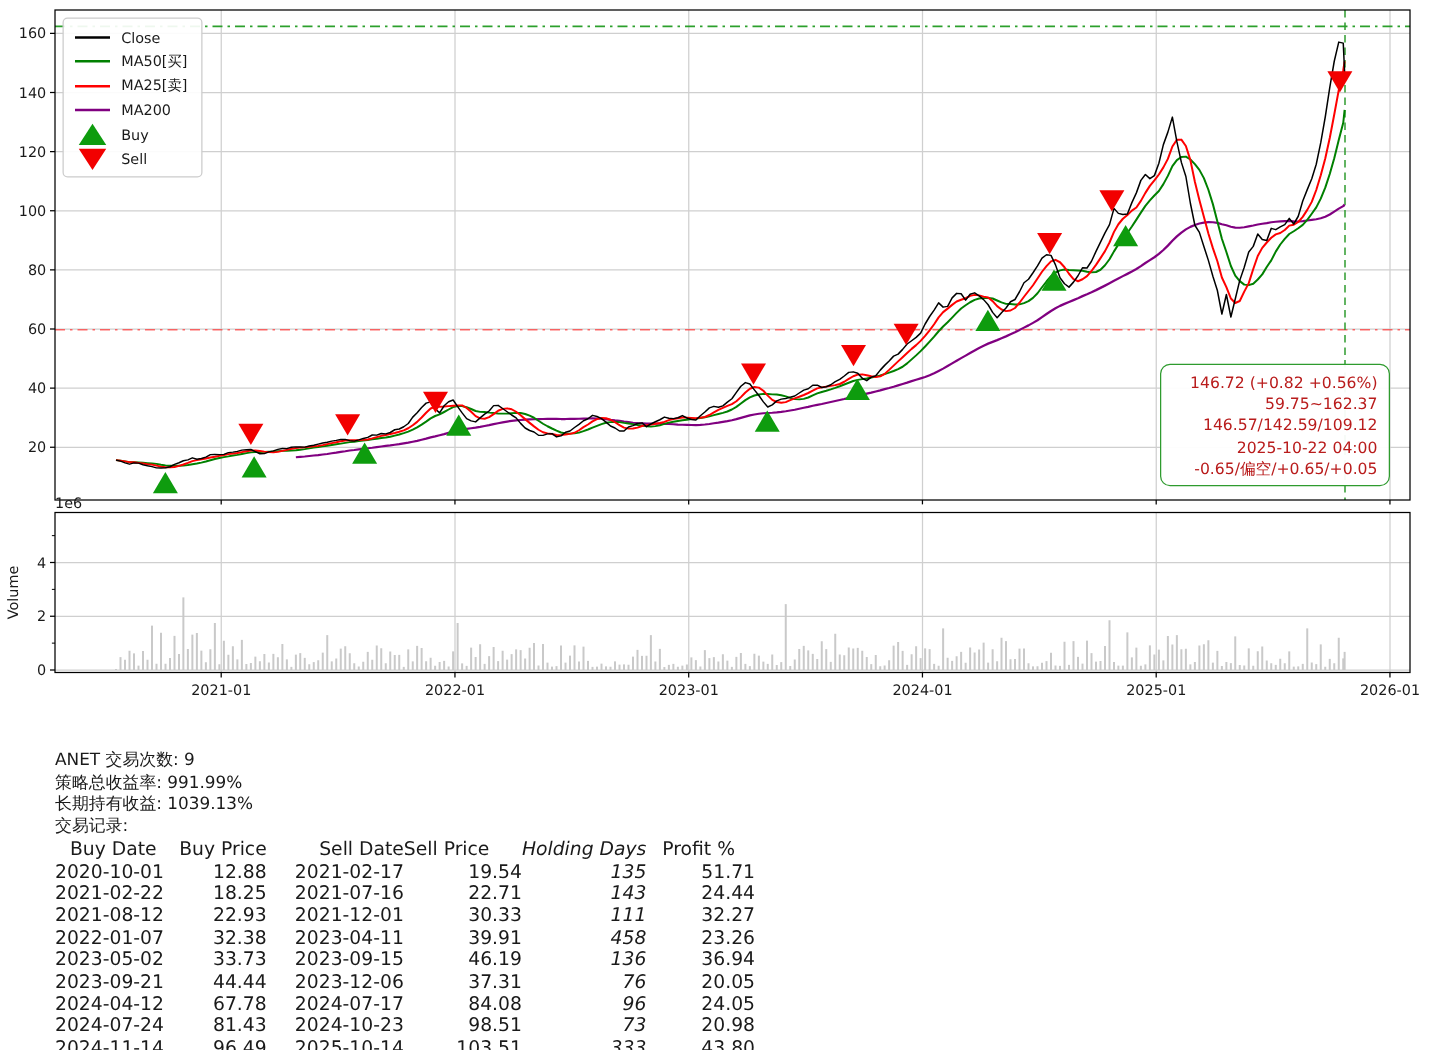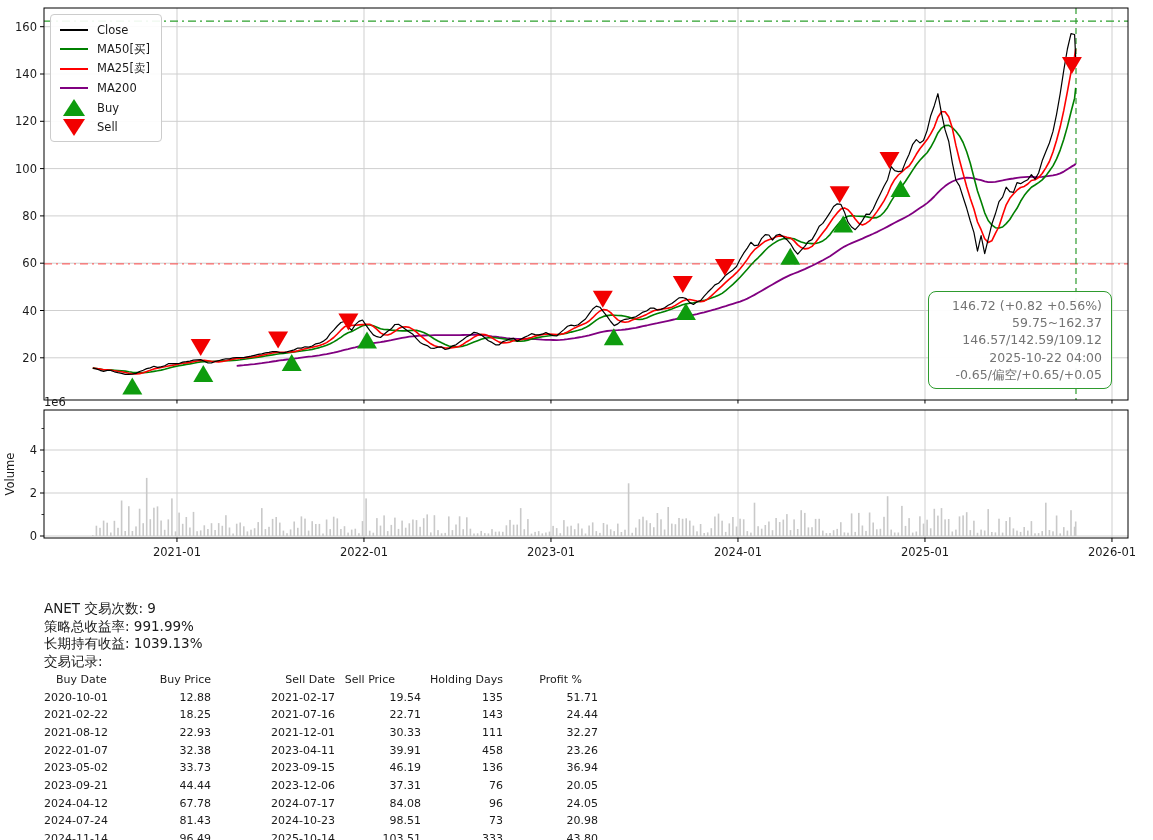--- a/index.html
+++ b/index.html
@@ -17,33 +17,33 @@
   .ltext{margin-left:8px;font-size:11.5px;white-space:nowrap;}
   .tri-up{width:0;height:0;border-left:11px solid transparent;border-right:11px solid transparent;
           border-bottom:17px solid #0e9c0e;}
   .tri-dn{width:0;height:0;border-left:11px solid transparent;border-right:11px solid transparent;
           border-top:17px solid #f20000;}
 
   
   .annot{position:absolute;left:928px;top:291px;width:184px;box-sizing:border-box;
          border:1.5px solid #2e9b2e;border-radius:8px;background:rgba(255,255,255,.95);
          padding:5px 9px;z-index:6;text-align:right;}
-  .annot div{font-size:12.5px;line-height:17.2px;color:#737373;white-space:nowrap;}
+  .annot div{font-size:12.5px;line-height:17.2px;color:#b91c1c;white-space:nowrap;}
 
   
   .report{position:absolute;left:44px;top:580px;width:560px;margin-top:20px;}
   .sline{font-size:13.5px;line-height:17.7px;white-space:pre;}
   table.trades{border-collapse:collapse;table-layout:fixed;margin:0;}
-  table.trades th,table.trades td{font-size:11px;font-weight:normal;height:17.7px;
+  table.trades th,table.trades td{font-size:15px;font-weight:normal;height:17.7px;
       padding:0;line-height:17.7px;white-space:nowrap;overflow:visible;}
   .c0{width:95px;text-align:left;padding-left:2px;}
   .c1{width:60px;text-align:right;}
   .c2{width:115px;text-align:right;padding-left:20px;}
   .c3{width:60px;text-align:right;}
-  .c4{width:82px;text-align:right;}
+  .c4{width:82px;text-align:right;font-style:italic;}
   .c5{width:79px;text-align:right;}
   tr.hdr .c0{padding-left:12px;}
   tr.hdr .c2{padding-left:9px;}
   tr.hdr .c3{padding-right:26px;}
   tr.hdr .c5{padding-right:16px;}
 </style>
 </head>
 <body>
 
 

